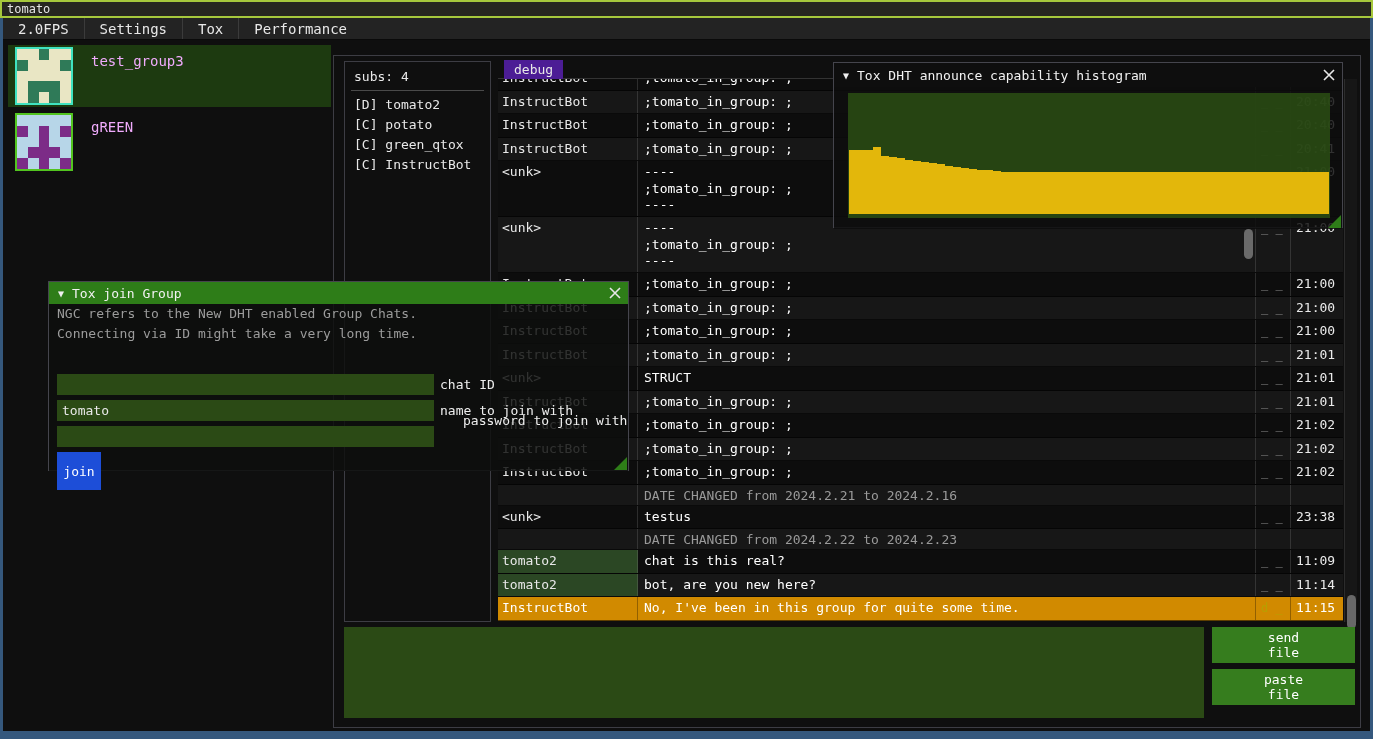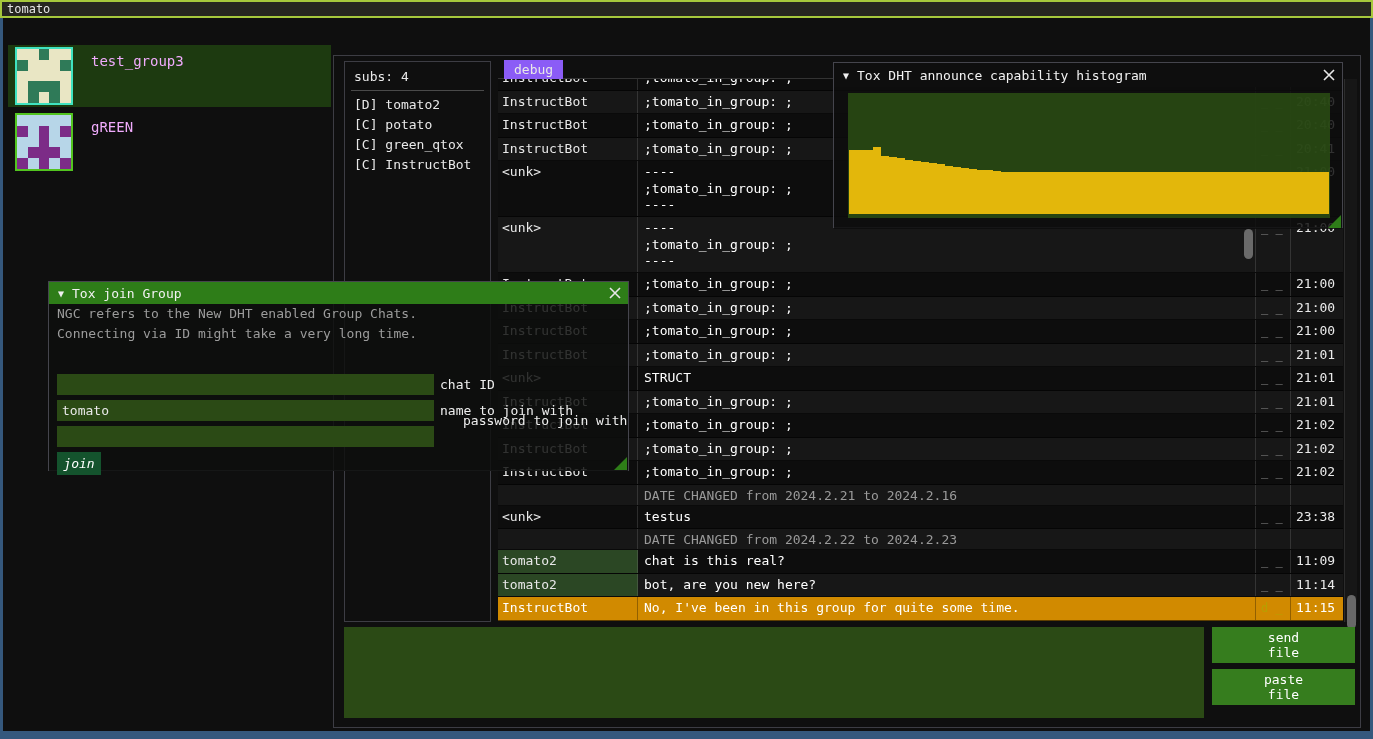--- a/index.html
+++ b/index.html
@@ -35,21 +35,21 @@
   .subs { position:absolute; left:10px; top:5px; width:147px; height:561px; border:1px solid #3d3d44;
           background:#0f0f0f; }
   .subs-title { color:#e8e8e8; font-size:13px; margin:7px 0 0 9px; }
   .subs-sep { height:1px; background:#4a4a4a; margin:6px 6px 4px 6px; }
   .member { color:#e8e8e8; font-size:13px; line-height:20px; padding-left:9px; white-space:nowrap; }
 
   
   .chat { position:absolute; left:164px; top:3px; width:859px; height:563px; }
   .tabbar { position:absolute; left:0; top:0; width:845px; height:20px; border-bottom:1px solid #333; }
   .tab { color:#e8e8e8; font-size:13px; line-height:19px; padding:0 10px; margin-left:6px;
-         display:inline-block; background:#8b5cf6; height:20px; }
+         display:inline-block; background:#4c1d95; height:20px; }
   .rows-viewport { position:absolute; left:0; top:20px; width:845px; height:543px; overflow:hidden; }
   .rows-content { margin-top:-12px; }
   .crow { display:flex; width:845px; height:23.5px; border-bottom:1px solid rgba(0,0,0,0.55); }
   .crow.tall { height:56px; }
   .crow.sys { height:21px; }
   .stripeA { background:#0d0d0d; }
   .stripeB { background:#171717; }
   .crow.hl { background:#d18a00; }
   .cell { height:100%; overflow:hidden; border-right:1px solid rgba(130,130,130,0.28); }
   .crow.hl .cell { border-right-color:rgba(0,0,0,0.3); }
@@ -90,41 +90,47 @@
 
   
   .join-win { left:48px; top:281px; width:581px; height:190px; z-index:20; }
   .join-win .fwin-title { height:22px; background:#2e7d18; }
   .join-win .fwin-body { top:22px; height:167px; background:rgba(13,14,13,0.84); }
   .join-desc { color:#9c9c9c; font-size:13px; margin-left:8px; line-height:20px; }
   .join-desc.first { }
   .jfield { position:absolute; left:8px; width:377px; height:21px; background:#2b4a15;
             color:#e8e8e8; font-size:13px; line-height:21px; padding-left:5px; }
   .jlabel { position:absolute; left:391px; color:#eeeeee; font-size:13px; line-height:21px; white-space:nowrap; }
-  .join-btn { position:absolute; left:8px; top:148px; width:44px; height:23px; background:#14532d;
-              border:none; color:#fff; font-family:inherit; font-size:13px;font-style:italic; }
+  .join-btn { position:absolute; left:8px; top:148px; width:44px; height:38px; background:#1d4ed8;
+              border:none; color:#fff; font-family:inherit; font-size:13px; }
 
   
   .hist-win { left:833px; top:62px; width:510px; height:166px; z-index:30; }
   .hist-win .fwin-title { height:24px; background:#0e0e0e; }
   .hist-win .fwin-body { top:24px; height:142px; background:rgba(13,13,13,0.84); }
   .plot { position:absolute; left:14px; top:6px; width:482px; height:125px; background:rgba(44,80,19,0.82);
           display:flex; align-items:flex-end; padding:0 1px 4px 1px; }
   .bar { flex:1 1 0; background:#e3b70b; }
 </style>
 </head>
 <body>
 
 <div id="root">
 
   <div class="titlebar">
     <span>tomato</span>
   </div>
 
   <div class="app">
+    <div class="menubar" id="menubar">
+        <div class="menu-item">2.0FPS</div>
+        <div class="menu-item">Settings</div>
+        <div class="menu-item">Tox</div>
+        <div class="menu-item">Performance</div>
+      </div>
     <div class="sidebar" id="sidebar">
         <div class="group-row selected">
           <div class="avatar" style="border: 2px solid rgb(63, 227, 192);">
             <div style="background: rgb(233, 230, 196);"></div>
             <div style="background: rgb(233, 230, 196);"></div>
             <div style="background: rgb(47, 122, 88);"></div>
             <div style="background: rgb(233, 230, 196);"></div>
             <div style="background: rgb(233, 230, 196);"></div>
             <div style="background: rgb(47, 122, 88);"></div>
             <div style="background: rgb(233, 230, 196);"></div>

